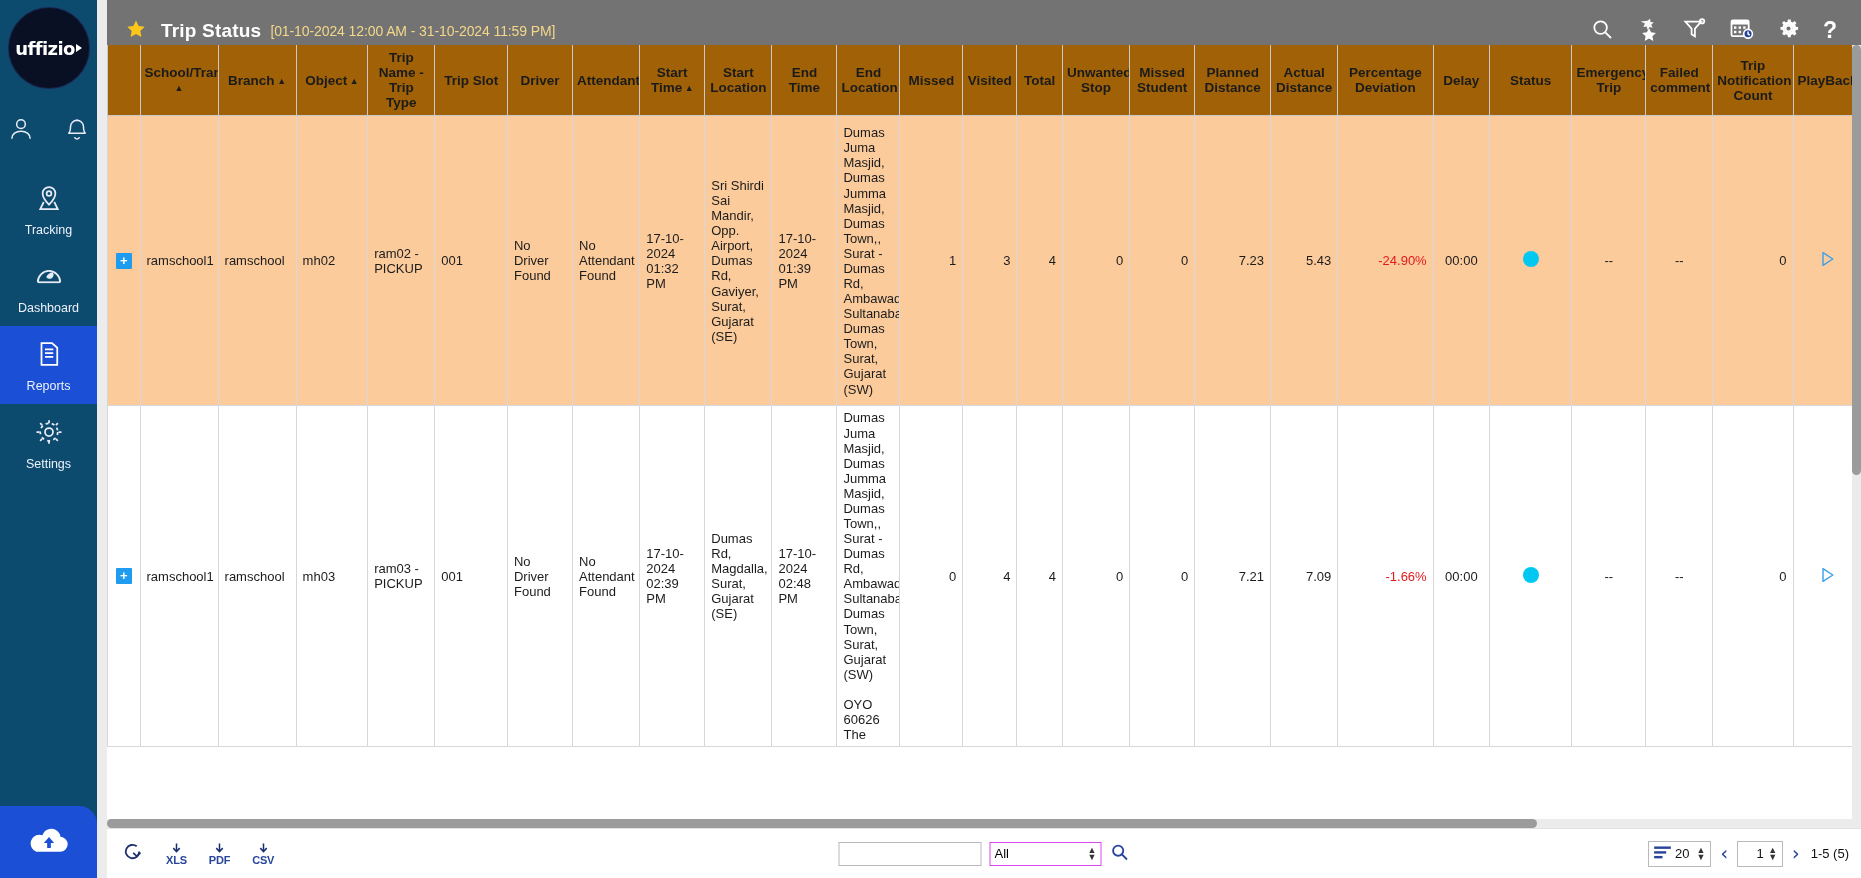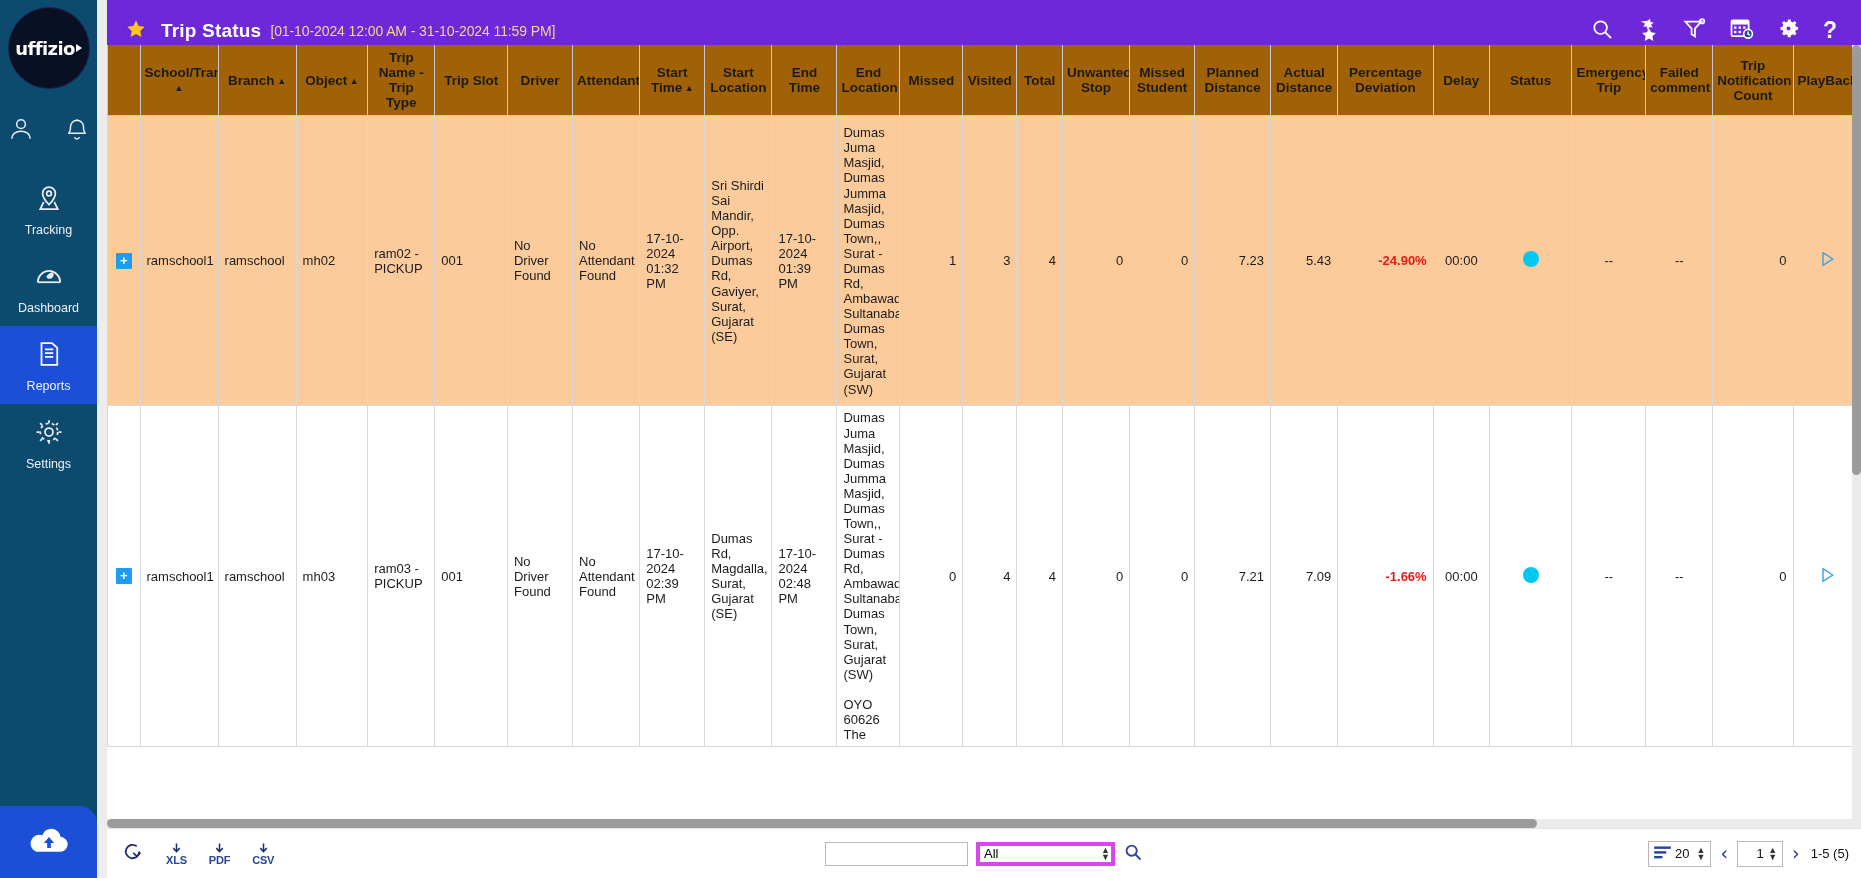--- a/index.html
+++ b/index.html
@@ -56,21 +56,21 @@
 
   
   .main {
     flex: 1 1 auto; height: 878px;
     display: flex; flex-direction: column;
     background: #ececec;
     padding-left: 10px;
     position: relative;
   }
   .titlebar {
-    height: 45px; background: #6d28d9;
+    height: 45px; background: #737373;
     display: flex; align-items: center;
     padding: 16px 12px 0 18px;
     flex: 0 0 45px;
   }
   .star-icon { margin-right: 14px; }
   .title-text { color: #ffffff; font-size: 19px; font-weight: bold; letter-spacing: .2px; }
   .title-range { color: #f4d78a; font-size: 14px; margin-left: 9px; letter-spacing: -.1px; }
   .titlebar-spacer { flex: 1 1 auto; }
   .title-actions { display: flex; align-items: center; gap: 22px; padding-right: 12px; }
   .title-actions > * { cursor: pointer; }
@@ -102,21 +102,21 @@
     padding: 4px 6px;
     vertical-align: middle;
     line-height: 1.16;
     overflow: hidden;
   }
   tr.row-hl td { background: #fbcb9c; }
   tr.row-plain td { background: #ffffff; }
   .sort-asc { font-size: 9px; vertical-align: middle; }
   .c-num { text-align: right; }
   .c-mid { text-align: center; }
-  .neg { color: #e31b1b; font-weight: bold; }
+  .neg { color: #e31b1b; }
   .plus-box {
     display: inline-block; width: 16px; height: 16px;
     background: #1f9cf0; color: #fff;
     font-size: 13px; line-height: 15px; text-align: center;
     font-weight: bold; cursor: pointer; border-radius: 1px;
   }
   .status-dot { display:inline-block; width:16px; height:16px; border-radius:50%; background:#00c8f0; }
   .play-tri { cursor: pointer; }
 
   
@@ -143,21 +143,21 @@
   .exp-label { font-size: 11px; font-weight: bold; color:#27459a; letter-spacing:-.2px; margin-top:-2px;}
   .foot-center {
     position: absolute; left: 50%; transform: translateX(-50%);
     display: flex; align-items: center; gap: 8px;
   }
   .search-input {
     width: 143px; height: 24px; border: 1px solid #b9b9bd; background:#fff;
     font-size: 13px; padding: 0 5px; font-family: "Liberation Sans", sans-serif;
   }
   .sel-all {
-    width: 139px; height: 24px; border: 4px solid #d946ef; background:#fff;
+    width: 112px; height: 24px; border: 1px solid #d946ef; background:#fff;
     font-size: 13px; padding: 0 4px; font-family: "Liberation Sans", sans-serif;
     appearance: none; -webkit-appearance: none;
     background-image: none;
   }
   .sel-wrap { position: relative; display:inline-block; }
   .spin-arrows {
     position: absolute; right: 5px; top: 50%; transform: translateY(-50%);
     pointer-events: none; color:#333; font-size:9px; line-height:7px; text-align:center;
   }
   .foot-right {

